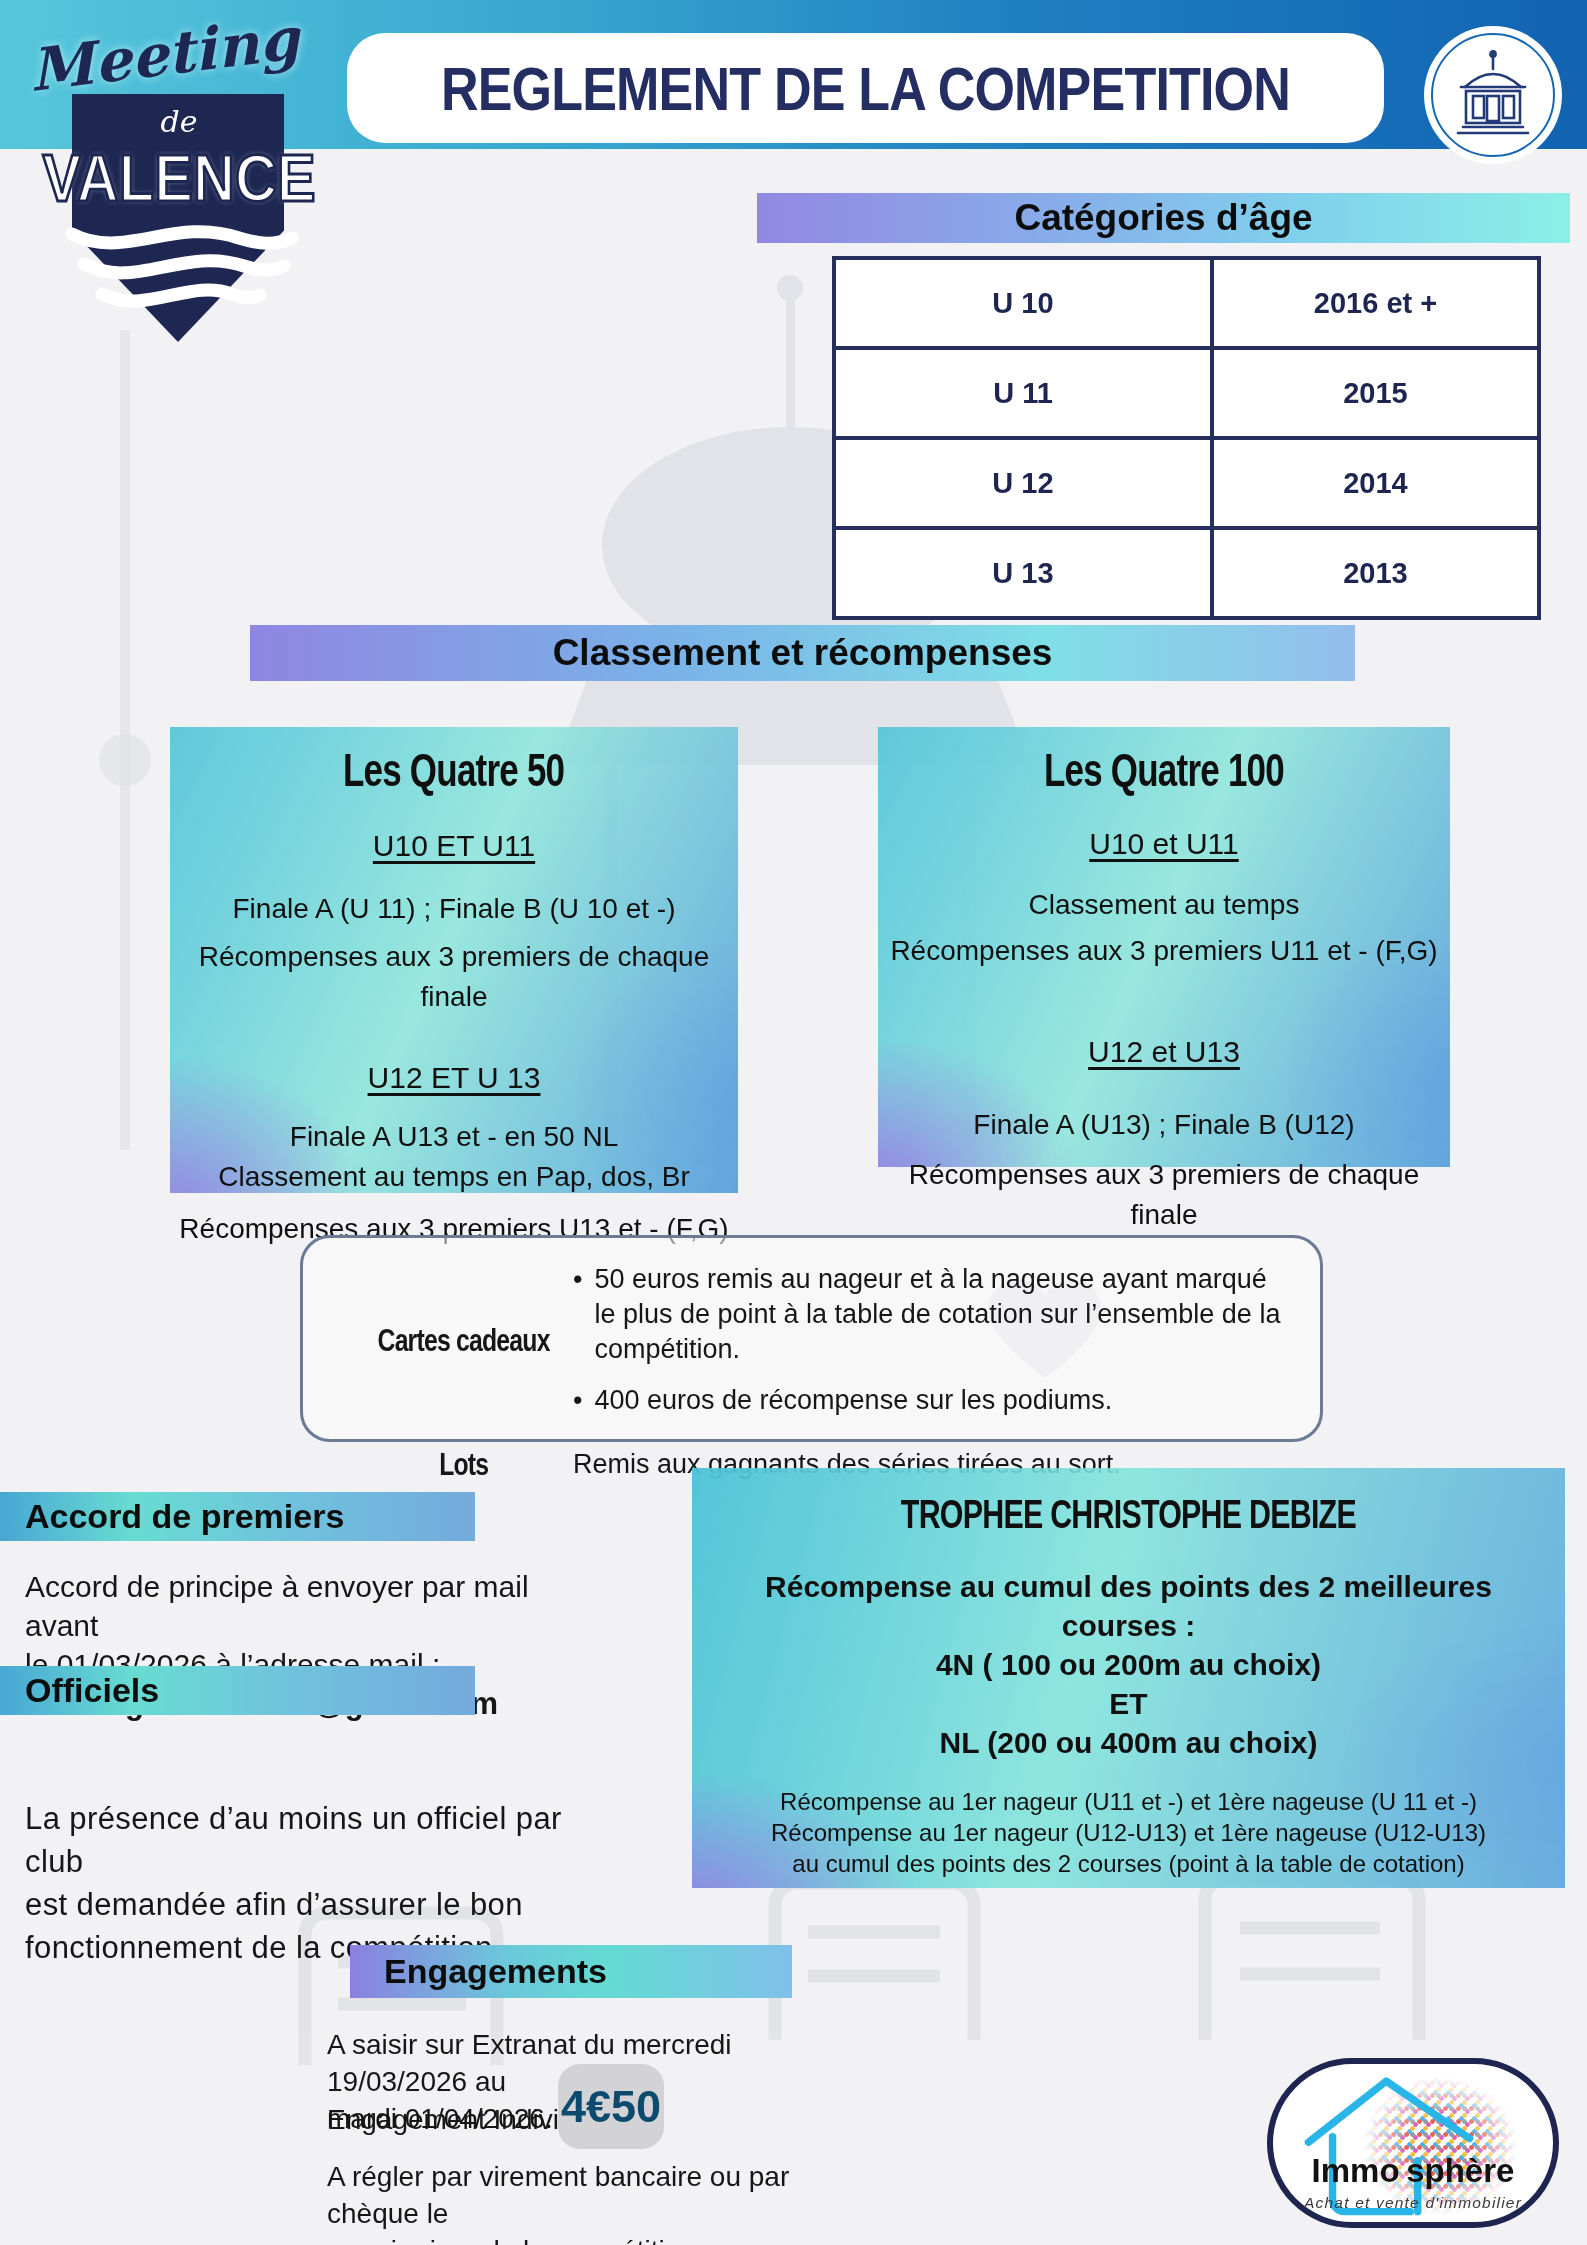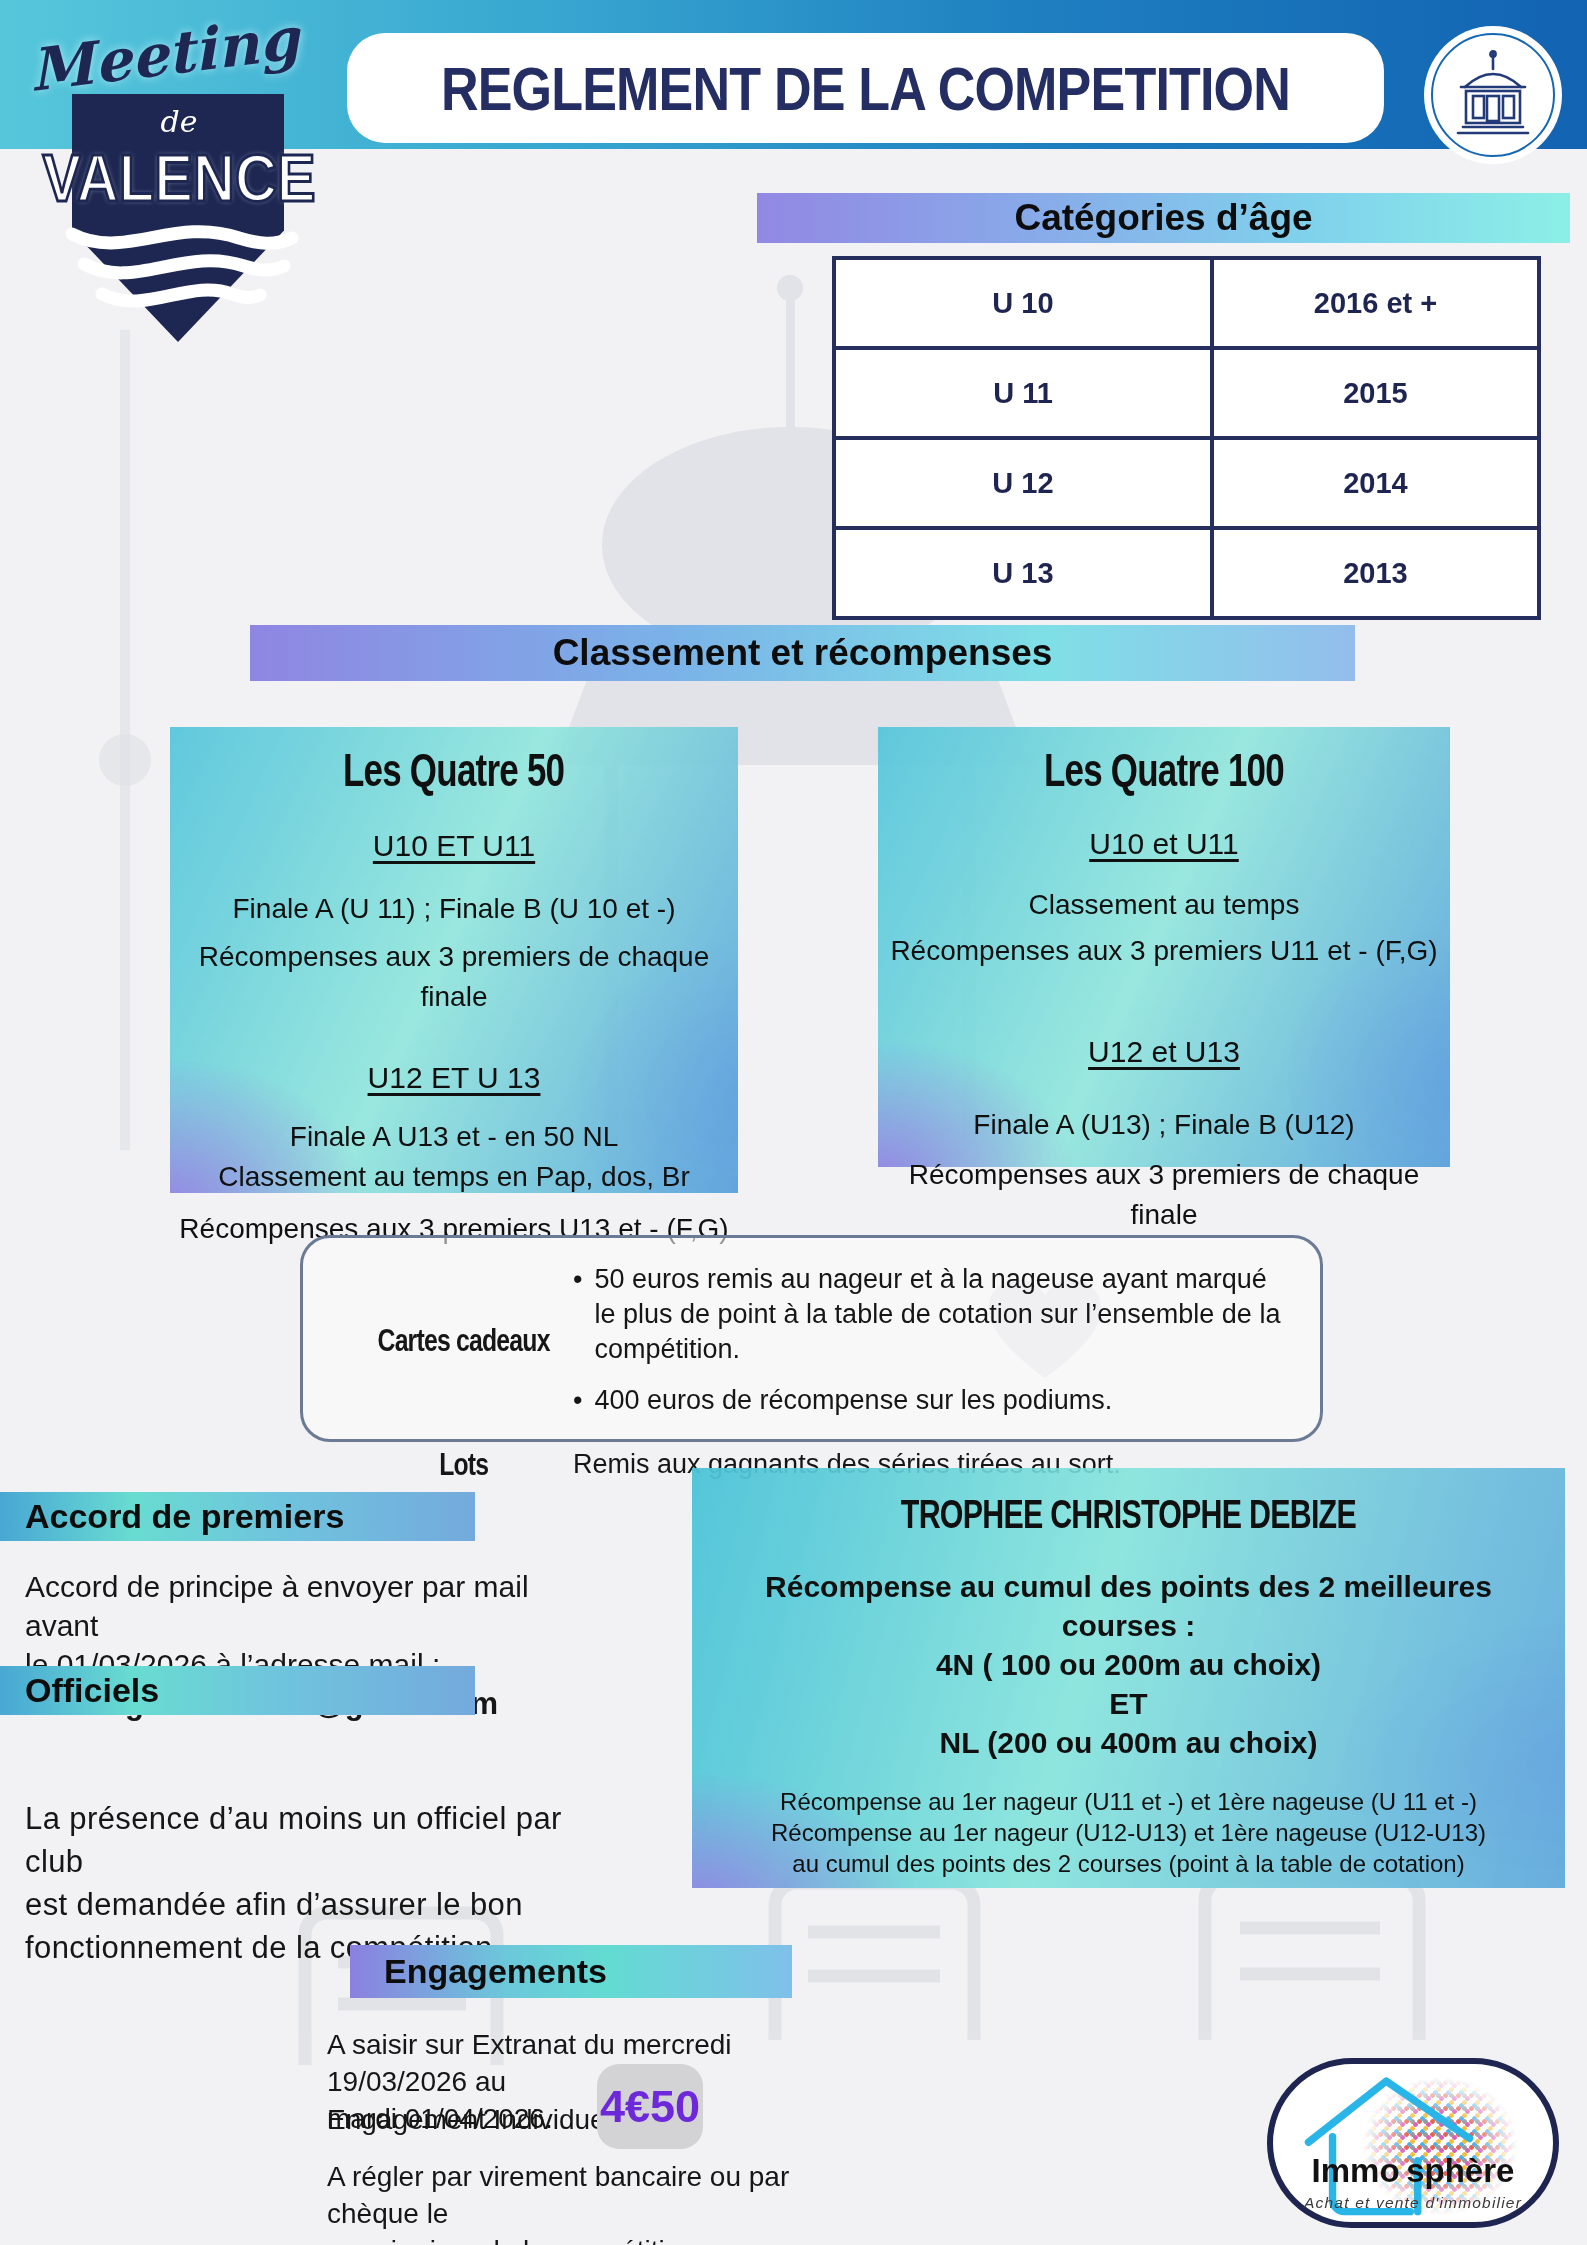--- a/index.html
+++ b/index.html
@@ -138,21 +138,21 @@
   .trophy-bold { margin-top:30px; font-size:30px; font-weight:700; line-height:39px; }
   .trophy-small { margin-top:24px; font-size:24px; line-height:31px; }
 
   
   .eng-line1 { position:absolute; left:327px; top:2026px; width:500px; font-size:28px; line-height:37px; }
   .eng-indiv { position:absolute; left:327px; top:2104px; font-size:28px; }
   .eng-badge {
     position:absolute; left:558px; top:2064px; width:106px; height:85px;
     background:#d3d3d5; border-radius:22px;
     display:flex; align-items:center; justify-content:center;
-    font-size:45px; font-weight:700; color:#6d28d9;margin-left:39px;
+    font-size:45px; font-weight:700; color:#0c4a6e;
   }
   .eng-line2 { position:absolute; left:327px; top:2158px; width:500px; font-size:28px; line-height:37px; }
 
   
   .sponsor {
     position:absolute; left:1267px; top:2058px; width:292px; height:170px;
     background:#ffffff; border:6px solid #1d2550; border-radius:88px; box-sizing:border-box;
   }
   .dotcloud {
     position:absolute; left:88px; top:12px; width:158px; height:140px;

